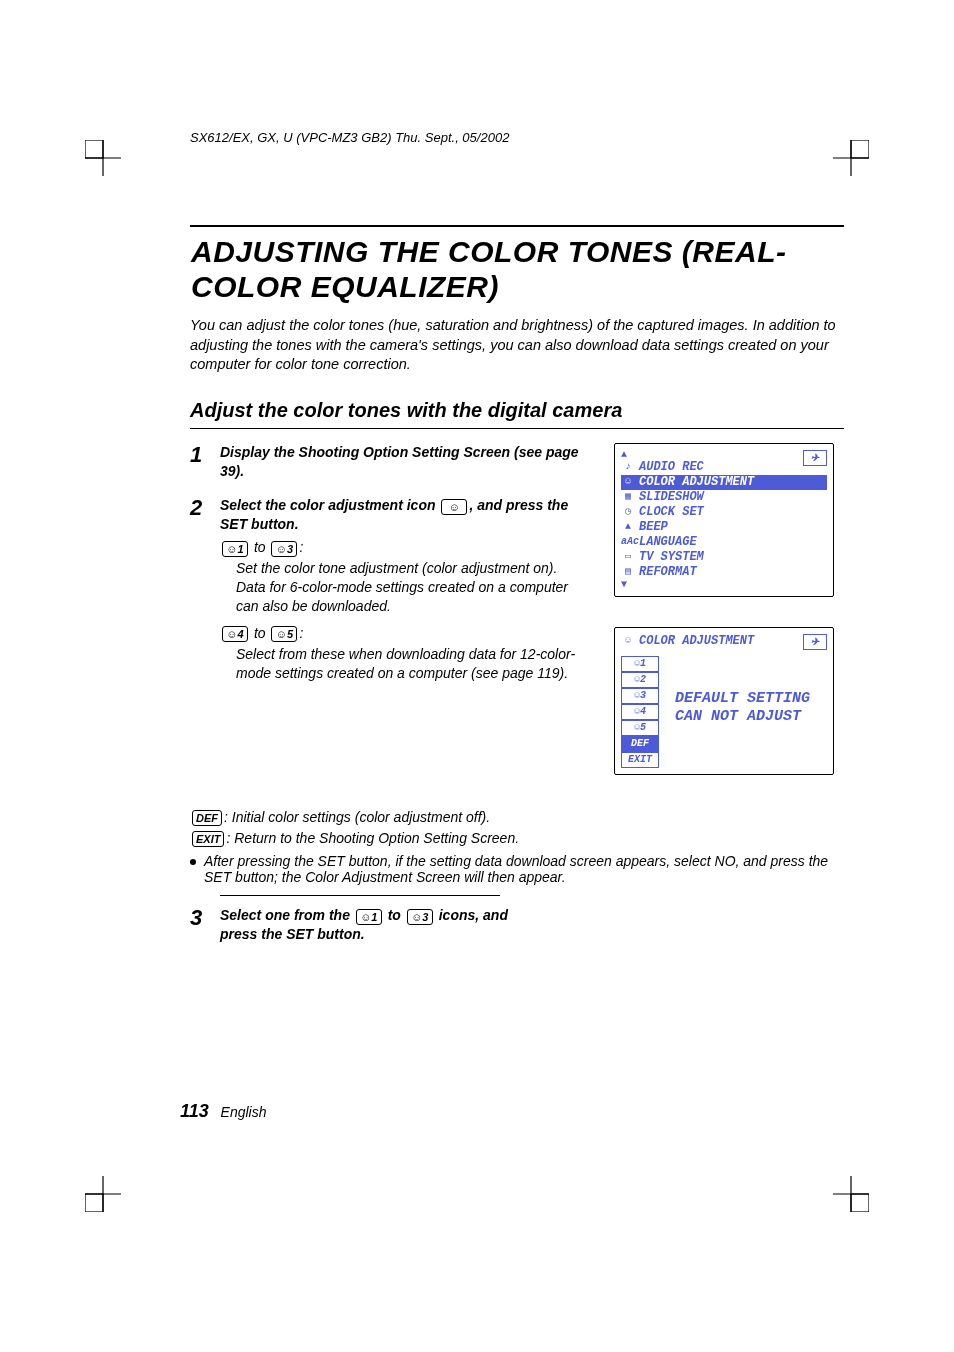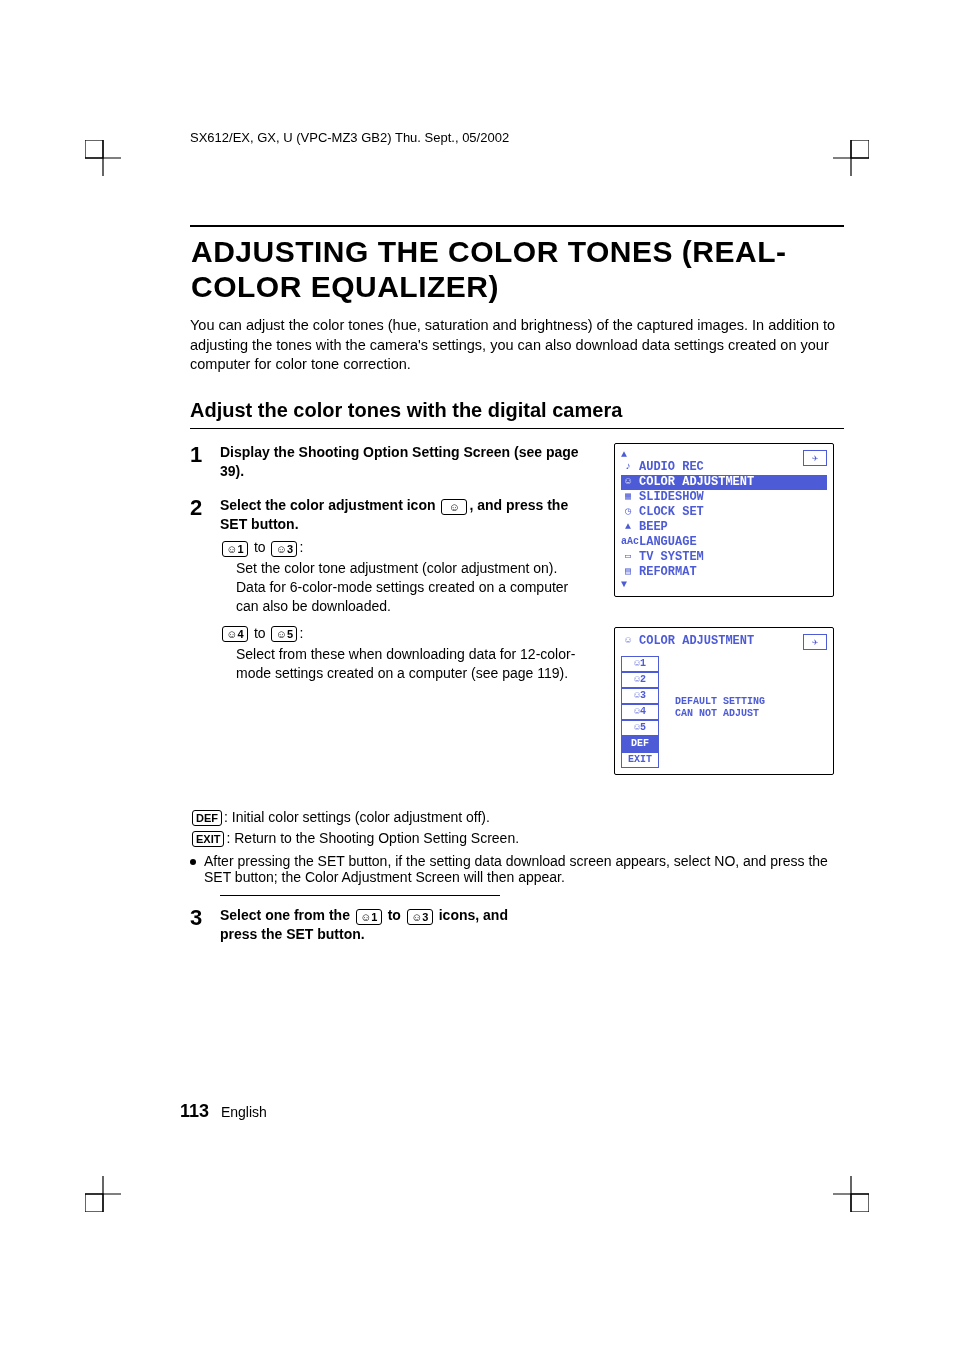--- a/index.html
+++ b/index.html
@@ -9,20 +9,21 @@
     background: #fff;
     color: #000;
     font-size: 14px;
   }
   .page {
     width: 954px;
     height: 1352px;
     position: relative;
     box-sizing: border-box;
     padding: 130px 110px 60px 190px;
+    font-style: italic;
   }
   .crop-top-left, .crop-top-right, .crop-bot-left, .crop-bot-right {
     position: absolute;
   }
   .crop-top-left { top: 140px; left: 85px; }
   .crop-top-right { top: 140px; right: 85px; }
   .crop-bot-left { bottom: 140px; left: 85px; }
   .crop-bot-right { bottom: 140px; right: 85px; }
   .crop svg { display: block; }
 
@@ -188,21 +189,21 @@
   }
   .opt {
     border:1px solid #4d5bd6;
     height:14px;
     font-size:10px;
     display:flex; align-items:center; justify-content:center;
     padding:0 1px;
   }
   .opt.selected { background:#4d5bd6; color:#fff; }
   .screen2-body { display:flex; gap:16px; align-items:center;}
-  .screen2-msg { font-size:10px; line-height:1.2; }
+  .screen2-msg { font-size:15px; line-height:1.2; }
 
   .footer {
     position: absolute;
     bottom: 230px;
     left: 180px;
     font-size: 14px;
   }
   .footer .pnum { font-size:18px; font-weight:bold; margin-right:8px;}
 </style>
 </head>

